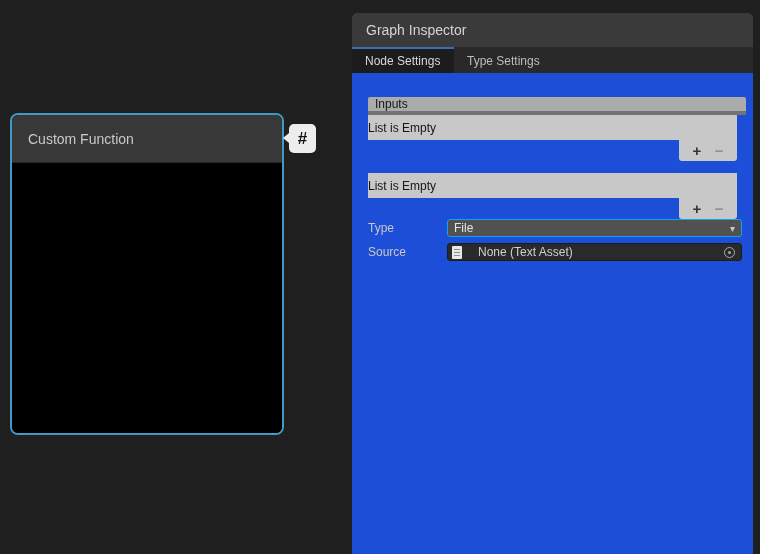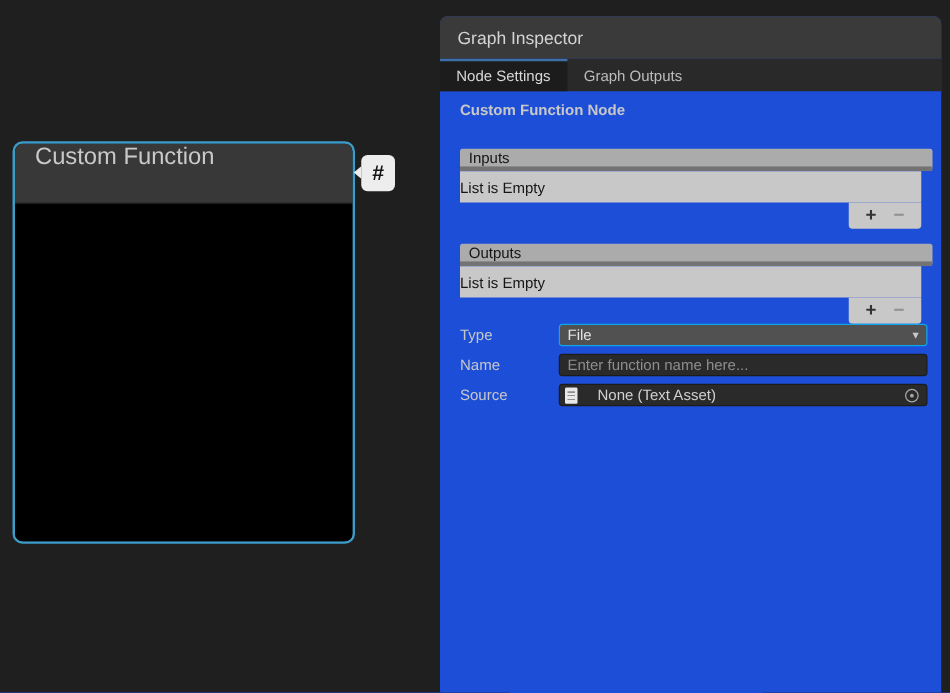--- a/index.html
+++ b/index.html
@@ -14,22 +14,22 @@
   
   .node {
     position:absolute; left:10px; top:113px; width:274px; height:322px;
     background:#000;
     border:2px solid #3E9BC7;
     border-radius:8px;
     overflow:hidden;
   }
   .node-title {
     height:48px; background:#383838; border-bottom:1px solid #262626;
-    display:flex; padding-left:16px;
-    font-size:19px; color:#C9C9C9;
+    display:flex; align-items:center; padding-left:16px;
+    font-size:14px; color:#C9C9C9;
   }
   .node-body { height:100%; background:#000; }
 
   .node-badge {
     position:absolute; left:289px; top:124px; width:27px; height:29px;
     background:#EDEDED; border-radius:5px;
     display:flex; align-items:center; justify-content:center;
     font-size:17px; font-weight:bold; color:#141414;
   }
   .node-badge::before {
@@ -144,68 +144,60 @@
 
   <div class="panel-header">
     <span>Graph Inspector</span>
   </div>
 
   <div class="tabs">
     <div class="tab active">
       <span>Node Settings</span>
     </div>
     <div class="tab">
-      <span>Graph Outputs</span>
+      <span>Type Settings</span>
     </div>
   </div>
 
   <div class="panel-body">
 
-    <div class="section-heading">Custom Function Node</div>
 
     <div class="list-block list-inputs">
       <div class="list-header">
         <span>Inputs</span>
       </div>
       <div class="list-row">
         <span>List is Empty</span>
       </div>
       <div class="list-footer">
         <span class="btn-add">+</span>
         <span class="btn-remove">−</span>
       </div>
     </div>
 
     <div class="list-block list-outputs">
-      <div class="list-header">
-        <span>Outputs</span>
-      </div>
       <div class="list-row">
         <span>List is Empty</span>
       </div>
       <div class="list-footer">
         <span class="btn-add">+</span>
         <span class="btn-remove">−</span>
       </div>
     </div>
 
     <div class="fields">
 
       <div class="field-row">
         <span class="field-label">Type</span>
         <div class="dropdown">
           <span>File</span>
           <span class="dropdown-arrow">▾</span>
         </div>
       </div>
 
-      <div class="field-row">
-        <span class="field-label">Name</span>
-        <input class="text-field" type="text" placeholder="Enter function name here..." style="">
-      </div>
 
       <div class="field-row">
         <span class="field-label">Source</span>
         <div class="object-field">
           <span class="doc-icon"></span>
           <span class="value">None (Text Asset)</span>
           <span class="picker-icon"></span>
         </div>
       </div>
 

